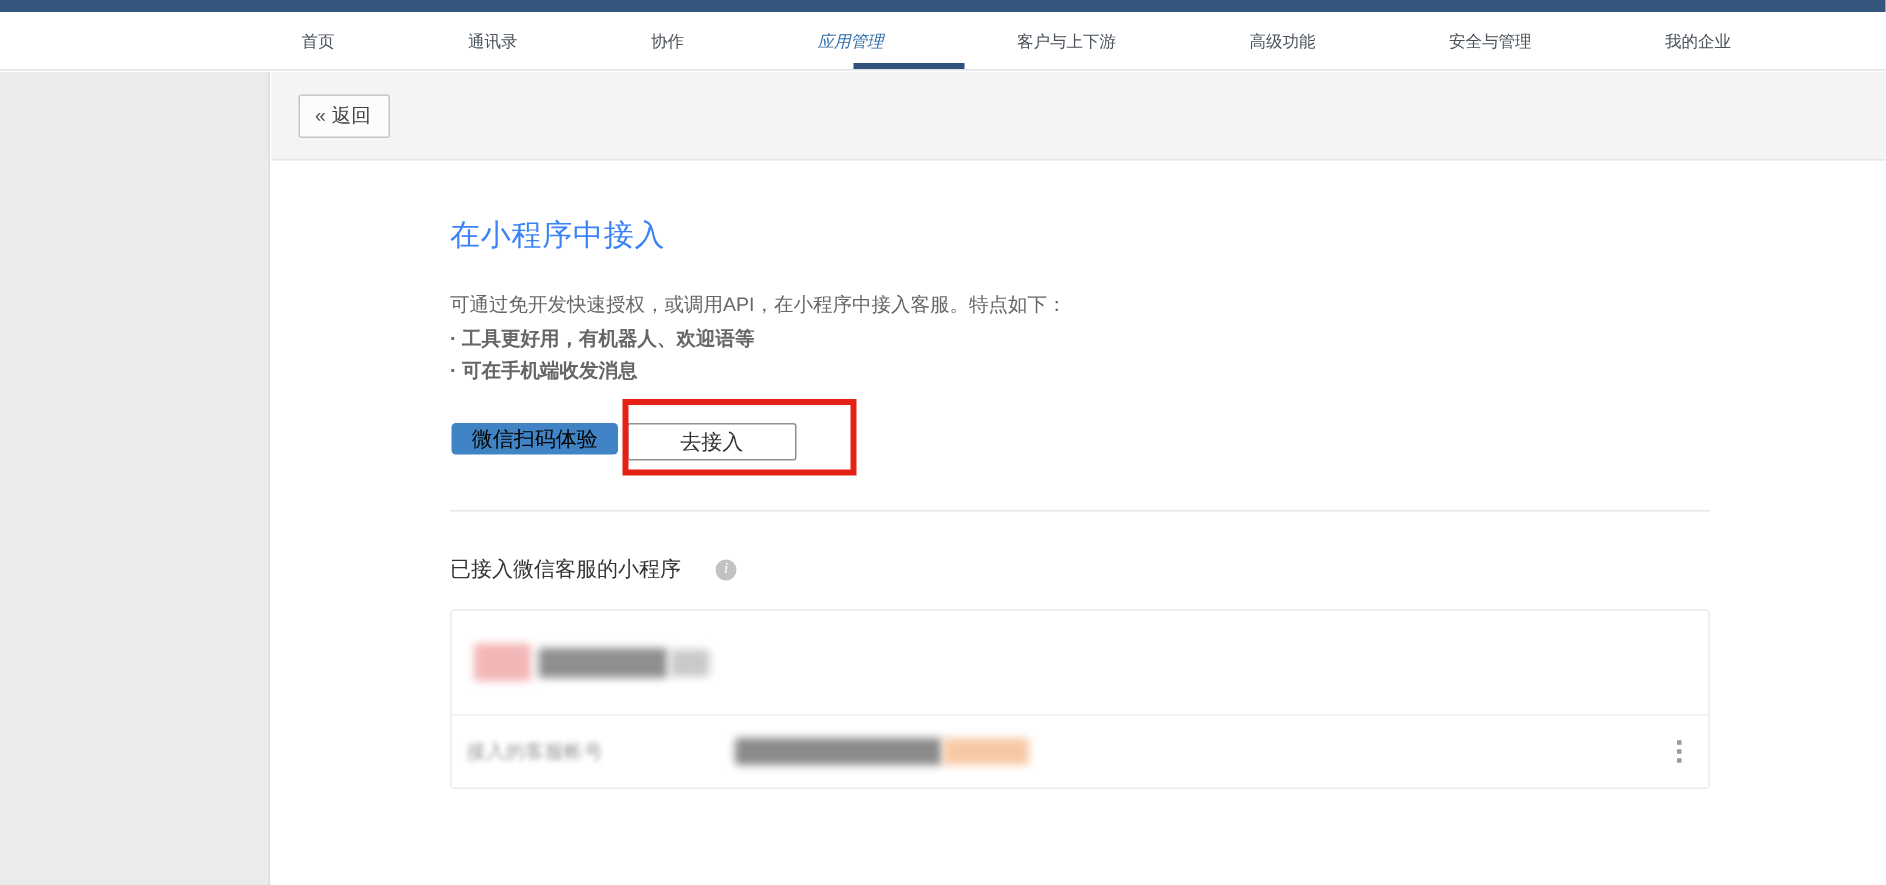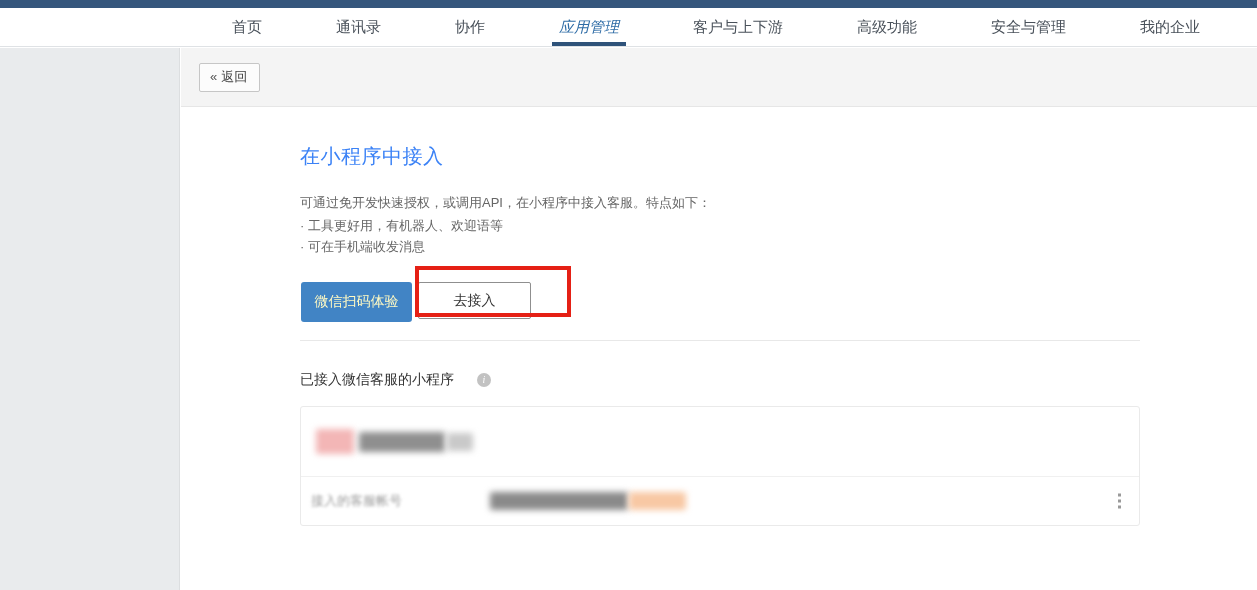--- a/index.html
+++ b/index.html
@@ -6,22 +6,22 @@
   html,body { width:1257px; height:590px; overflow:hidden;
     font-family:"Liberation Sans","DejaVu Sans",sans-serif; background:#fff; }
 
   
   .topbar { position:absolute; left:0; top:0; width:1257px; height:8px; background:#35567c; }
 
   
   .nav { position:absolute; left:0; top:8px; width:1257px; height:39px; background:#fff;
     border-bottom:1px solid #dfe2e5; display:flex; align-items:stretch;
     padding-left:195px; padding-right:20px; }
-  .nav-tab { flex:1 1 auto; display:flex; align-items:center; justify-content:center;
-    position:relative; font-size:15px; color:#49515a; cursor:pointer; }
+  .nav-tab { flex:1 1 auto; display:flex; align-items:center; justify-content:flex-start;
+    position:relative; font-size:11px; color:#49515a; cursor:pointer; }
   .nav-tab .tab-label { padding:0 6px; }
   .nav-tab.active { color:#2e6ca6;font-style:italic; }
   .nav-tab.active .tab-underline { position:absolute; bottom:0; left:50%;
     transform:translateX(-50%); width:74px; height:4px; background:#2f537a; }
 
   
   .sidebar { position:absolute; left:0; top:48px; width:180px; height:542px;
     background:#e9ebed; border-right:1px solid #dcdee0; }
 
   
@@ -30,27 +30,27 @@
     display:flex; align-items:center; padding-left:18px; }
   .back-btn { display:inline-flex; align-items:center; gap:4px; background:#fcfcfc;
     border:1px solid #c6c6c6; border-radius:2px; padding:4px 12px 5px 10px;
     font-size:13px; color:#3f3f3f; cursor:pointer; }
   .back-chevron { font-size:13px; color:#555; }
 
   .content { padding:36px 0 0 119px; }
   .page-title { font-size:20px; color:#3b82f6; font-weight:500; letter-spacing:0.5px; }
   .page-desc { margin-top:23px; font-size:13px; color:#666; line-height:20px; }
   .feature-list { margin-top:2px; font-size:13px; color:#666; }
-  .feature-list li { list-style:none; line-height:21px; }
+  .feature-list li { list-style:none; line-height:21px;font-weight:bold; }
 
   .btn-row { position:relative; margin-top:25px; height:31px; width:840px; }
-  .btn-primary { position:absolute; left:1px; top:0; width:111px; height:40px;
-    background:#4184c5; color:#fef9c3; border:none; border-radius:3px; font-size:14px;
+  .btn-primary { position:absolute; left:1px; top:0; width:111px; height:21px;
+    background:#4184c5; color:#000000; border:none; border-radius:3px; font-size:14px;
     cursor:pointer; font-family:inherit; }
-  .btn-secondary { position:absolute; left:118px; top:0; width:113px; height:37px;
+  .btn-secondary { position:absolute; left:118px; top:0; width:113px; height:25px;
     background:#fff; color:#333; border:1px solid #8f8f8f; border-radius:2px;
     font-size:14px; cursor:pointer; font-family:inherit; }
   .annotation-box { position:absolute; left:115px; top:-16px; width:156px; height:51px;
     border:4px solid #e52015; pointer-events:none; }
 
   .divider { margin-top:27px; width:840px; height:1px; background:#e8e8e8; }
 
   .section-head { margin-top:30px; display:flex; align-items:center; gap:23px; }
   .section-title { font-size:14px; color:#333; }
   .info-icon { width:14px; height:14px; border-radius:50%; background:#c2c2c2; color:#fff;

